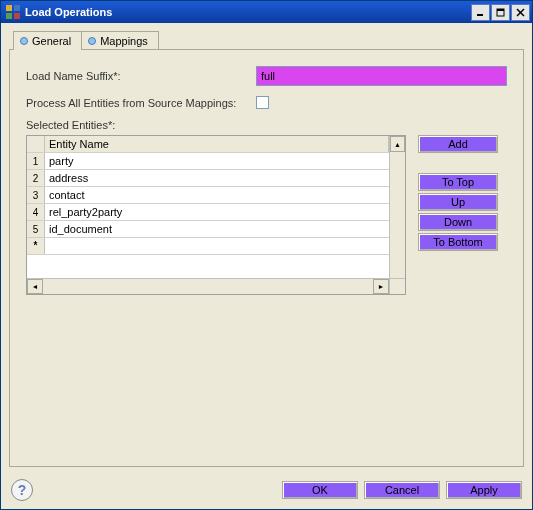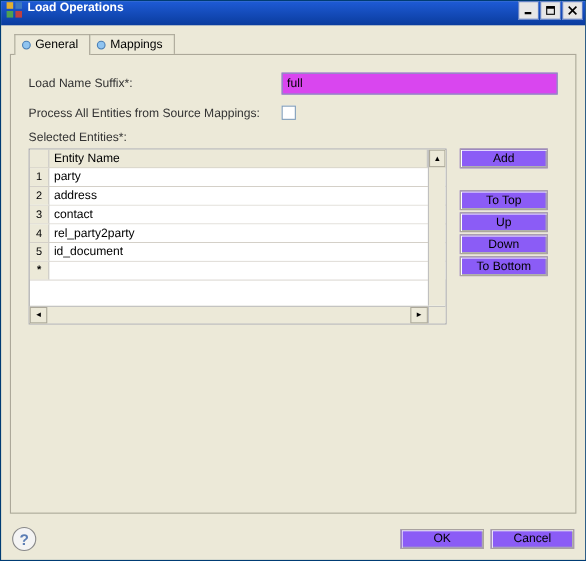--- a/index.html
+++ b/index.html
@@ -18,20 +18,21 @@
       height: 510px;
       border: 1px solid #003c74;
       background: #ece9d8;
       display: flex;
       flex-direction: column;
     }
     .titlebar {
       height: 22px;
       background: linear-gradient(to bottom, #1e5bd6, #0a3c9e);
       display: flex;
+      align-items: center;
       padding: 0 2px 0 4px;
       color: white;
       font-weight: bold;
     }
     .titlebar-icon {
       width: 16px;
       height: 16px;
       margin-right: 4px;
       display: inline-flex;
     }
@@ -382,15 +383,16 @@
         </div>
       </div>
     </div>
   </div>
 
   <div class="footer">
     <div class="help-icon">?</div>
     <div class="footer-spacer"></div>
     <button class="btn">OK</button>
     <button class="btn">Cancel</button>
+    <button class="btn">Apply</button>
   </div>
 
 </div>
 
 </body></html>

